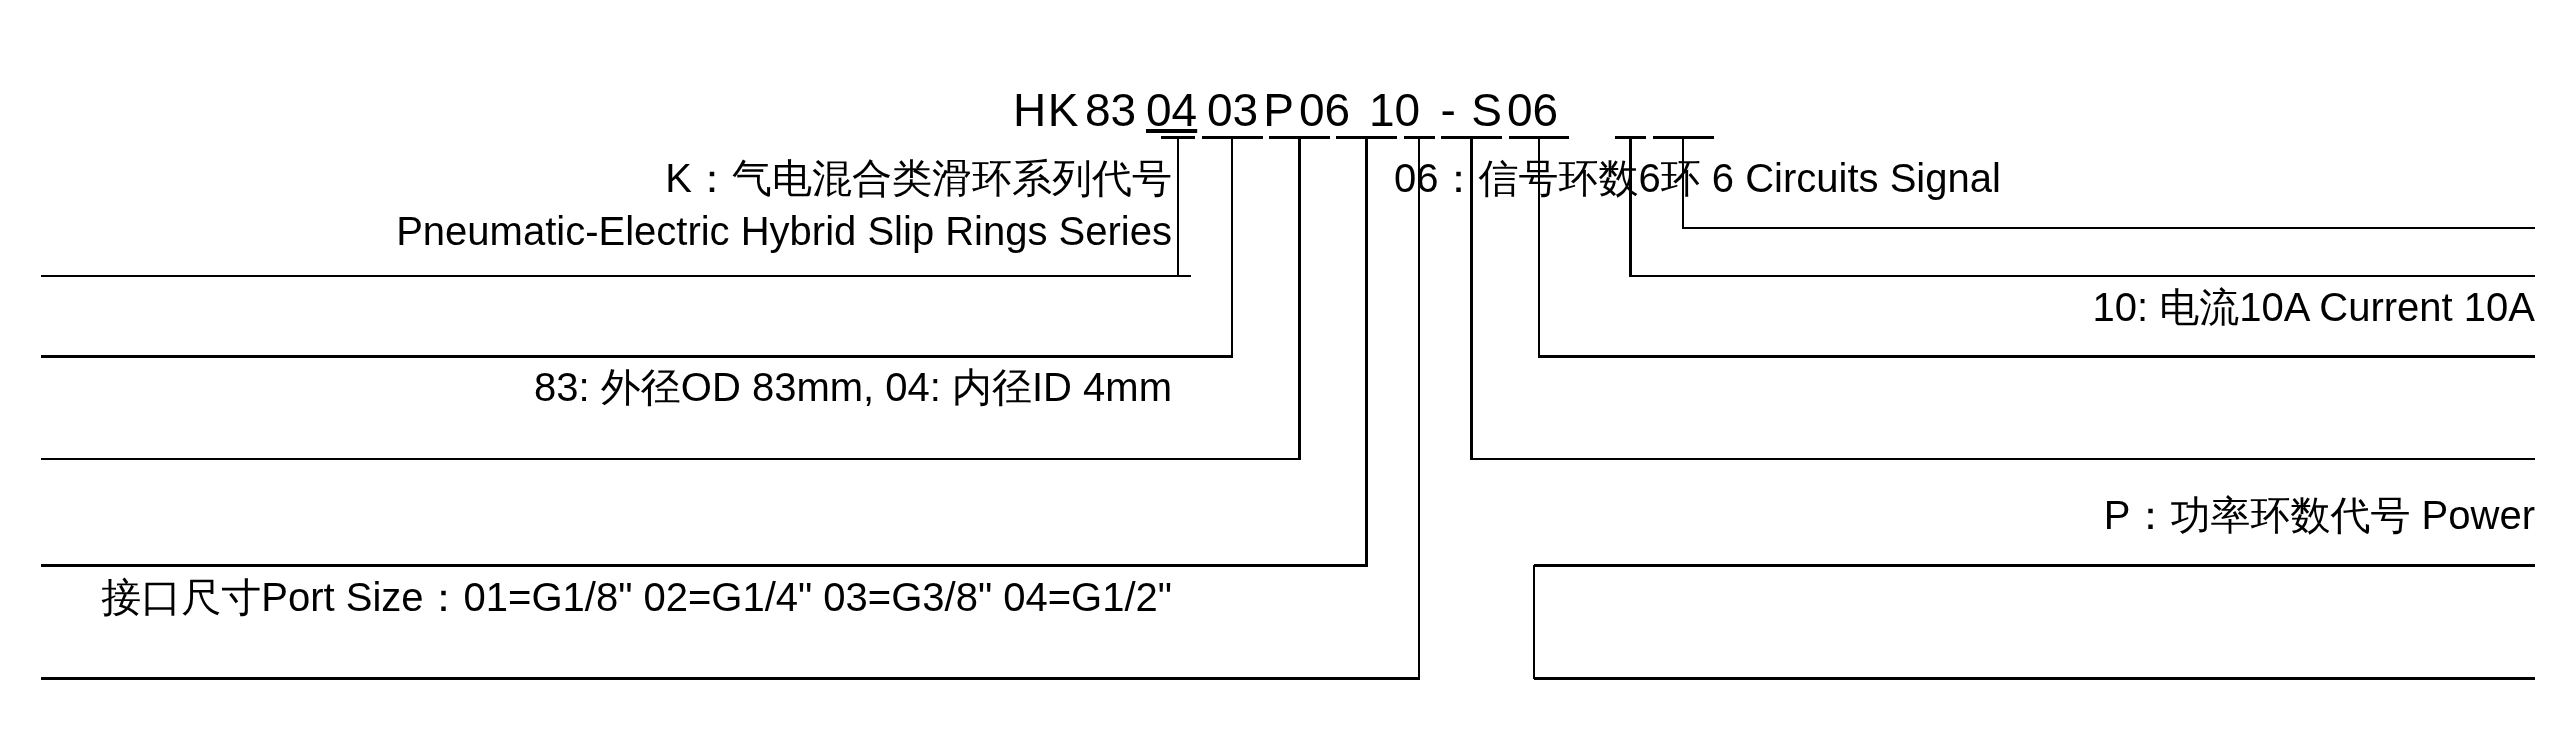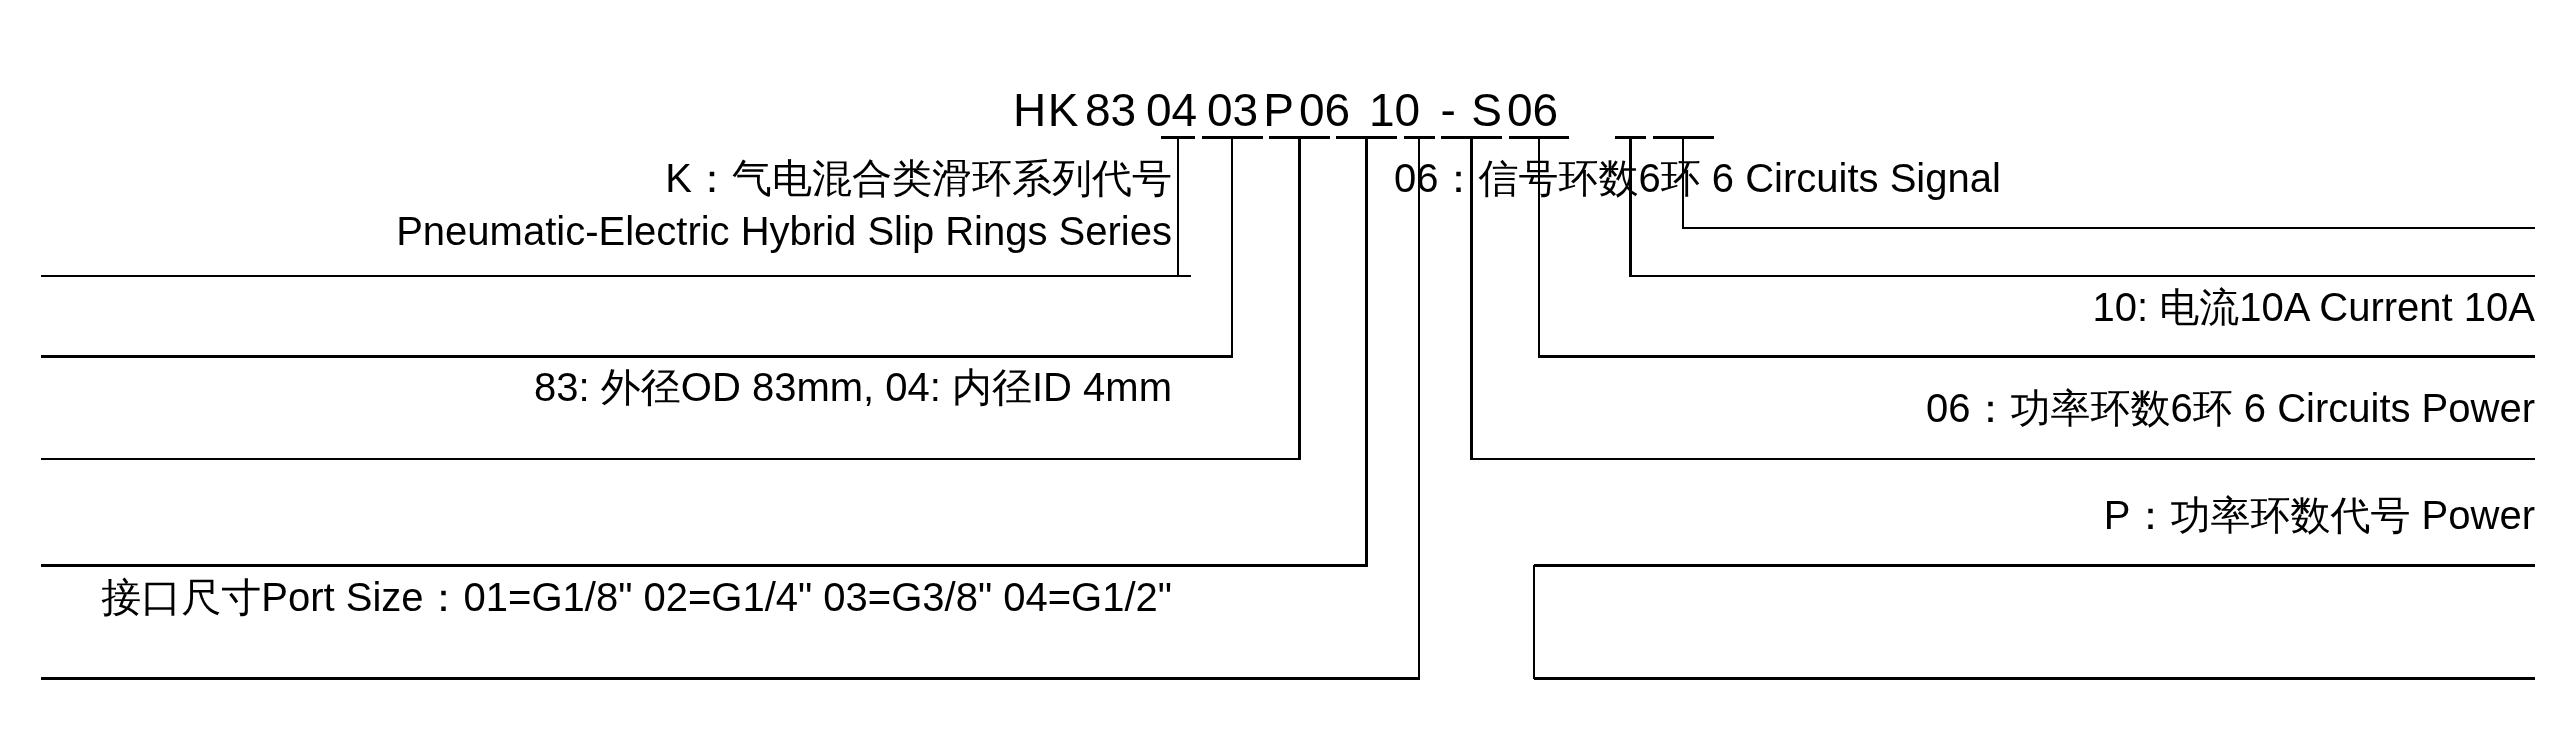--- a/index.html
+++ b/index.html
@@ -102,21 +102,21 @@
       <path d="M1871,690 L1871,828"></path>
       <path d="M1871,828 L3092,828"></path>
 
     </g>
   </svg>
 
   <div class="code-row">
     <span class="code-seg" style="min-width:31px;">H</span>
     <span class="code-seg" style="min-width:34px;">K</span>
     <span class="code-seg" style="min-width:61px;">83</span>
-    <span class="code-seg" style="min-width:61px;">04</span>
+    <span class="code-seg" style="min-width:61px;text-decoration:underline;">04</span>
     <span class="code-seg" style="min-width:61px;">03</span>
     <span class="code-seg" style="min-width:31px;">P</span>
     <span class="code-seg" style="min-width:61px;">06</span>
     <span class="code-seg" style="min-width:61px;margin-left:9px;">10</span>
     <span class="code-seg spacer" style="min-width:46px;">-</span>
     <span class="code-seg" style="min-width:31px;">S</span>
     <span class="code-seg" style="min-width:61px;">06</span>
   </div>
 
   <div class="label right-al" style="left:41px; top:157px; width:1131px;">K：气电混合类滑环系列代号</div>
@@ -125,18 +125,17 @@
   <div class="label right-al" style="left:41px; top:366px; width:1131px;">83: 外径OD 83mm, 04: 内径ID 4mm</div>
 
 
   <div class="label right-al" style="left:41px; top:576px; width:1131px;">接口尺寸Port Size：01=G1/8" 02=G1/4" 03=G3/8" 04=G1/2"</div>
 
   <div class="label left-al" style="left:1394px; top:157px; width:1141px; text-align:left;">06：信号环数6环 6 Circuits Signal</div>
 
 
   <div class="label left-al" style="left:1394px; top:286px; width:1141px; text-align:right;">10: 电流10A  Current 10A</div>
 
-  <div class="label left-al" style="left:1394px; top:387px; width:1141px; text-align:right;">06：功率环数6环  6 Circuits Power</div>
 
   <div class="label left-al" style="left:1394px; top:494px; width:1141px; text-align:right;">P：功率环数代号 Power</div>
 
 </div>
 
 
 </body></html>

